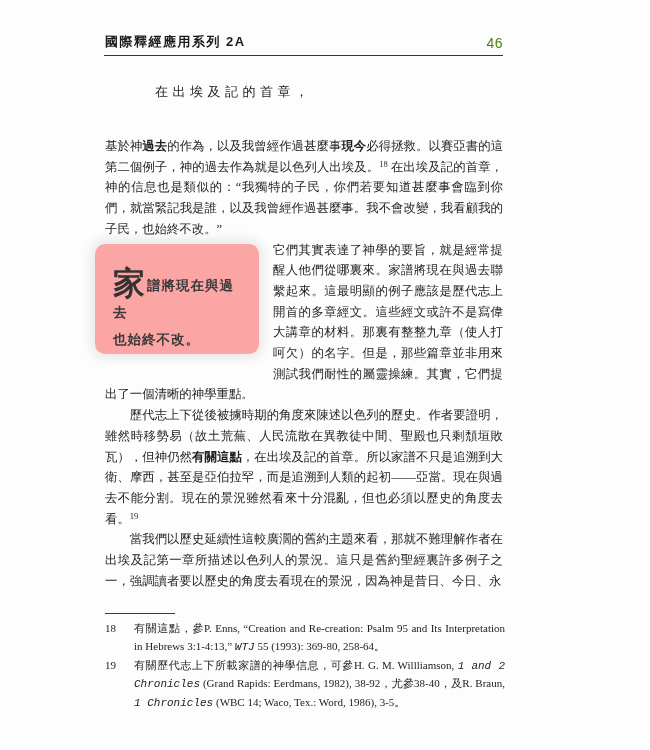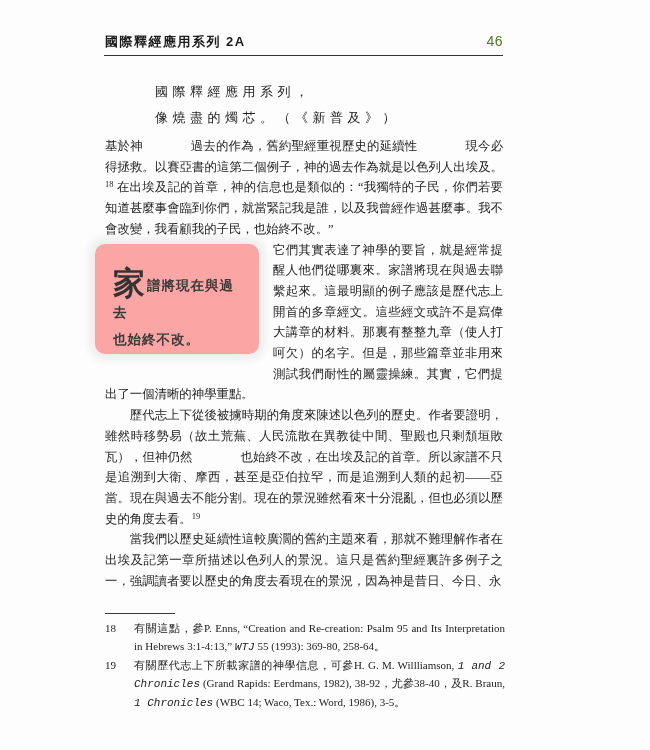--- a/index.html
+++ b/index.html
@@ -8,21 +8,21 @@
     background:#f6f6f6;
     font-family:"Liberation Serif","DejaVu Serif",serif;
   }
   .page{
     position:relative;width:650px;height:750px;overflow:hidden;
     background:#fdfdfd;color:#1f1f1f;
   }
   
   .running-head{
     position:absolute;left:105px;top:33px;width:398px;
-    display:flex;justify-content:space-between;
+    display:flex;justify-content:space-between;align-items:flex-end;
   }
   .series-title{
     font-family:"Liberation Sans","DejaVu Sans",sans-serif;
     font-weight:700;font-size:13px;letter-spacing:1.5px;color:#1b1b1b;
   }
   .page-number{
     font-family:"Liberation Sans","DejaVu Sans",sans-serif;
     font-size:14px;color:#4d7c0f;letter-spacing:.5px;
   }
   .head-rule{
@@ -35,21 +35,21 @@
     font-size:13px;line-height:26px;letter-spacing:4.5px;color:#232323;
   }
   
   .body-text{
     position:absolute;left:105px;top:136px;width:398px;
     font-size:12.4px;line-height:20.7px;text-align:justify;
     color:#1e1e1e;
   }
   .body-text p{margin:0;}
   .indent{text-indent:2em;}
-  .b{font-weight:400;padding-left:48px;}
+  .b{font-weight:700;}
   .i{font-style:italic;font-family:Liberation Mono, monospace;}
   sup{font-size:8.5px;line-height:0;vertical-align:4px;letter-spacing:0;}
   
   .pullquote{
     float:left;
     width:134px;height:84px;
     margin:4px 14px 12px -10px;
     padding:26px 12px 0 18px;
     background:#fca5a5;
     border-radius:10px;
@@ -81,34 +81,33 @@
 
 <div class="page">
 
   <div class="running-head">
     <span class="series-title">國際釋經應用系列 2A</span>
     <span class="page-number">46</span>
   </div>
   <div class="head-rule"></div>
 
   <div class="poem">
-    <div>國際釋經應用系列，</div>
-    <div>像燒盡的燭芯。（《新普及》）</div>
+    <div>在出埃及記的首章，</div>
   </div>
 
   <div class="body-text">
-    <p><span>基於神</span><span class="b">過去</span><span>的作為，舊約聖經重視歷史的延續性</span><span class="b">現今</span><span>必得拯救。以賽亞書的這第二個例子，神的過去作為就是以色列人出埃及。</span><sup>18</sup><span> 在出埃及記的首章，神的信息也是類似的：“我獨特的子民，你們若要知道甚麼事會臨到你們，就當緊記我是誰，以及我曾經作過甚麼事。我不會改變，我看顧我的子民，也始終不改。”</span></p>
+    <p><span>基於神</span><span class="b">過去</span><span>的作為，以及我曾經作過甚麼事</span><span class="b">現今</span><span>必得拯救。以賽亞書的這第二個例子，神的過去作為就是以色列人出埃及。</span><sup>18</sup><span> 在出埃及記的首章，神的信息也是類似的：“我獨特的子民，你們若要知道甚麼事會臨到你們，就當緊記我是誰，以及我曾經作過甚麼事。我不會改變，我看顧我的子民，也始終不改。”</span></p>
     <div>
       <div class="pullquote">
         <span class="pq-big">家</span><span>譜將現在與過去</span><br>
         <span>也始終不改。</span>
       </div>
       <p><span>它們其實表達了神學的要旨，就是經常提醒人他們從哪裏來。家譜將現在與過去聯繫起來。這最明顯的例子應該是歷代志上開首的多章經文。這些經文或許不是寫偉大講章的材料。那裏有整整九章（使人打呵欠）的名字。但是，那些篇章並非用來測試我們耐性的屬靈操練。其實，它們提出了一個清晰的神學重點。</span></p>
     </div>
-    <p class="indent"><span>歷代志上下從後被擄時期的角度來陳述以色列的歷史。作者要證明，雖然時移勢易（故土荒蕪、人民流散在異教徒中間、聖殿也只剩頹垣敗瓦），但神仍然</span><span class="b">也始終不改</span><span>，在出埃及記的首章。所以家譜不只是追溯到大衛、摩西，甚至是亞伯拉罕，而是追溯到人類的起初——亞當。現在與過去不能分割。現在的景況雖然看來十分混亂，但也必須以歷史的角度去看。</span><sup>19</sup></p>
+    <p class="indent"><span>歷代志上下從後被擄時期的角度來陳述以色列的歷史。作者要證明，雖然時移勢易（故土荒蕪、人民流散在異教徒中間、聖殿也只剩頹垣敗瓦），但神仍然</span><span class="b">有關這點</span><span>，在出埃及記的首章。所以家譜不只是追溯到大衛、摩西，甚至是亞伯拉罕，而是追溯到人類的起初——亞當。現在與過去不能分割。現在的景況雖然看來十分混亂，但也必須以歷史的角度去看。</span><sup>19</sup></p>
     <p class="indent"><span>當我們以歷史延續性這較廣濶的舊約主題來看，那就不難理解作者在出埃及記第一章所描述以色列人的景況。這只是舊約聖經裏許多例子之一，強調讀者要以歷史的角度去看現在的景況，因為神是昔日、今日、永</span></p>
   </div>
 
   <div class="fn-rule"></div>
 
   <div class="footnotes">
     <div class="fn">
       <span class="fn-num">18</span>
       <span class="fn-body"><span>有關這點，參P. Enns, “Creation and Re-creation: Psalm 95 and Its Interpretation in Hebrews 3:1-4:13,” </span><span class="i">WTJ</span><span> 55 (1993): 369-80, 258-64。</span></span>
     </div>

